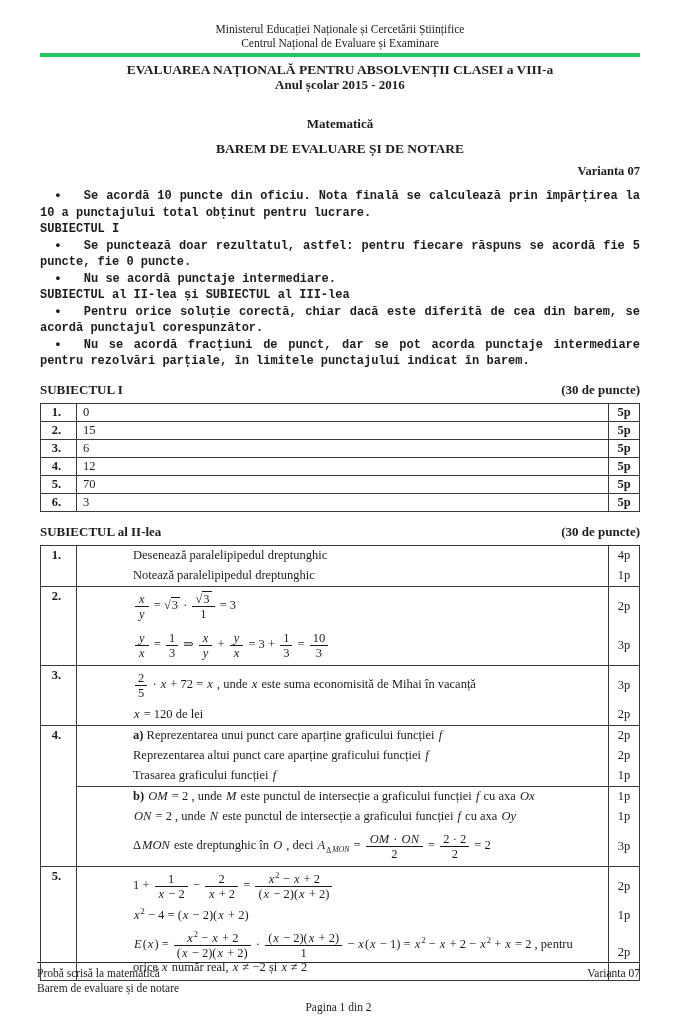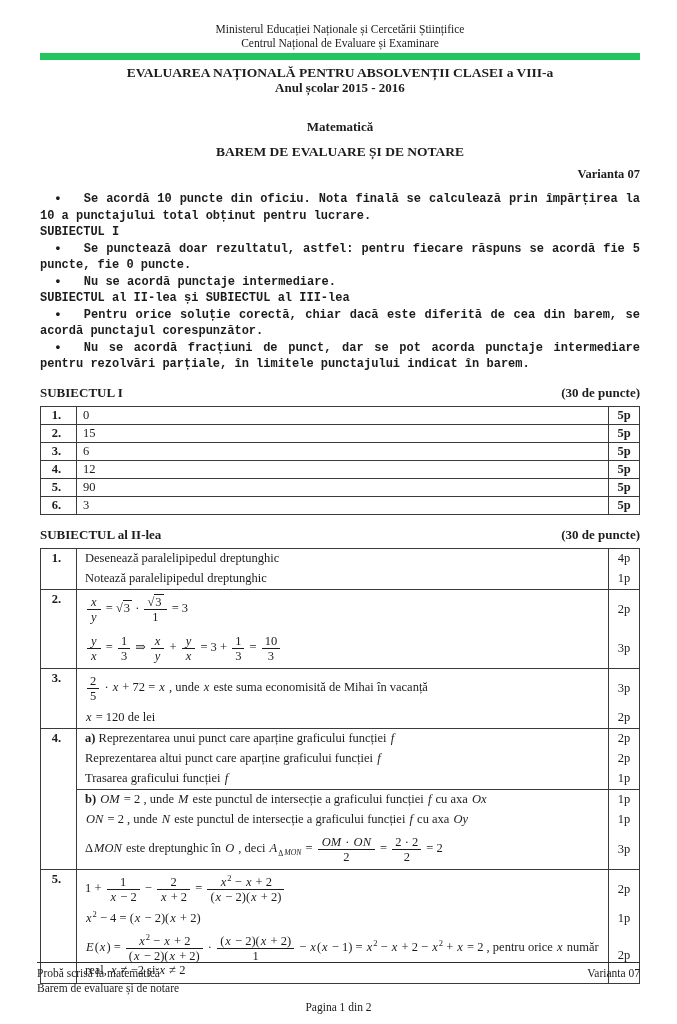--- a/index.html
+++ b/index.html
@@ -7,21 +7,21 @@
   body {
     width:677px; height:1024px; position:relative;
     background:#ffffff; color:#1c1c1c;
     font-family:"Liberation Serif","DejaVu Serif",serif;
     font-size:12.5px;
   }
   .page { position:absolute; inset:0; padding:22px 37px 0 40px; }
 
   
   .doc-header { text-align:center; font-size:11.5px; line-height:14px;
-                padding-bottom:3px; border-bottom:7px solid #22c55e; }
+                padding-bottom:3px; border-bottom:4px solid #22c55e; }
   .title-block { text-align:center; font-weight:bold; margin-top:5px; }
   .title-main { font-size:13.5px; line-height:15px; }
   .title-sub  { font-size:13px;  line-height:15px; }
   .subject    { font-size:13px; margin-top:24px; }
   .doc-type   { font-size:13.5px; margin-top:9px; }
   .variant-top{ text-align:right; font-weight:bold; font-size:12.5px; margin-top:7px; }
 
   
   .notes { margin-top:9px; font-weight:bold; font-size:12px; line-height:16.5px;font-family:Liberation Mono, monospace; }
   .note-bullet { text-align:justify; text-indent:14px; }
@@ -43,21 +43,21 @@
   .t1-pts { width:30px; text-align:center; font-weight:bold; padding:1px 0; }
 
   
   .t2-row { display:flex; border-bottom:1px solid #3a3a3a; }
   .t2-row:last-child { border-bottom:none; }
   .t2-num { width:36px; border-right:1px solid #3a3a3a; text-align:center;
             font-weight:bold; padding:2px 4px 0 0; }
   .t2-body { flex:1; display:flex; flex-direction:column; }
   .t2-group { display:flex; flex-direction:column; }
   .t2-group + .t2-group { border-top:1px solid #3a3a3a; }
-  .t2-line { display:flex; flex:1; }
+  .t2-line { display:flex; flex:1;margin-left:48px; }
   .t2-content { flex:1; border-right:1px solid #3a3a3a; padding:2.5px 8px;
                 display:flex; align-items:center; flex-wrap:wrap; }
   .t2-content.tall { padding:5px 8px; }
   .t2-pts { width:30px; display:flex; align-items:center; justify-content:center;
             font-weight:normal; }
 
   
   .frac { display:inline-block; vertical-align:middle; text-align:center;
           line-height:1.12; margin:0 2px; }
   .frac .num { display:block; border-bottom:1px solid #1c1c1c; padding:0 3px; }
@@ -123,21 +123,21 @@
         <div class="t1-ans">6</div>
         <div class="t1-pts">5p</div>
       </div>
       <div class="t1-row">
         <div class="t1-num">4.</div>
         <div class="t1-ans">12</div>
         <div class="t1-pts">5p</div>
       </div>
       <div class="t1-row">
         <div class="t1-num">5.</div>
-        <div class="t1-ans">90</div>
+        <div class="t1-ans">70</div>
         <div class="t1-pts">5p</div>
       </div>
       <div class="t1-row">
         <div class="t1-num">6.</div>
         <div class="t1-ans">3</div>
         <div class="t1-pts">5p</div>
       </div>
     </div>
 
   <div class="sec-head">

